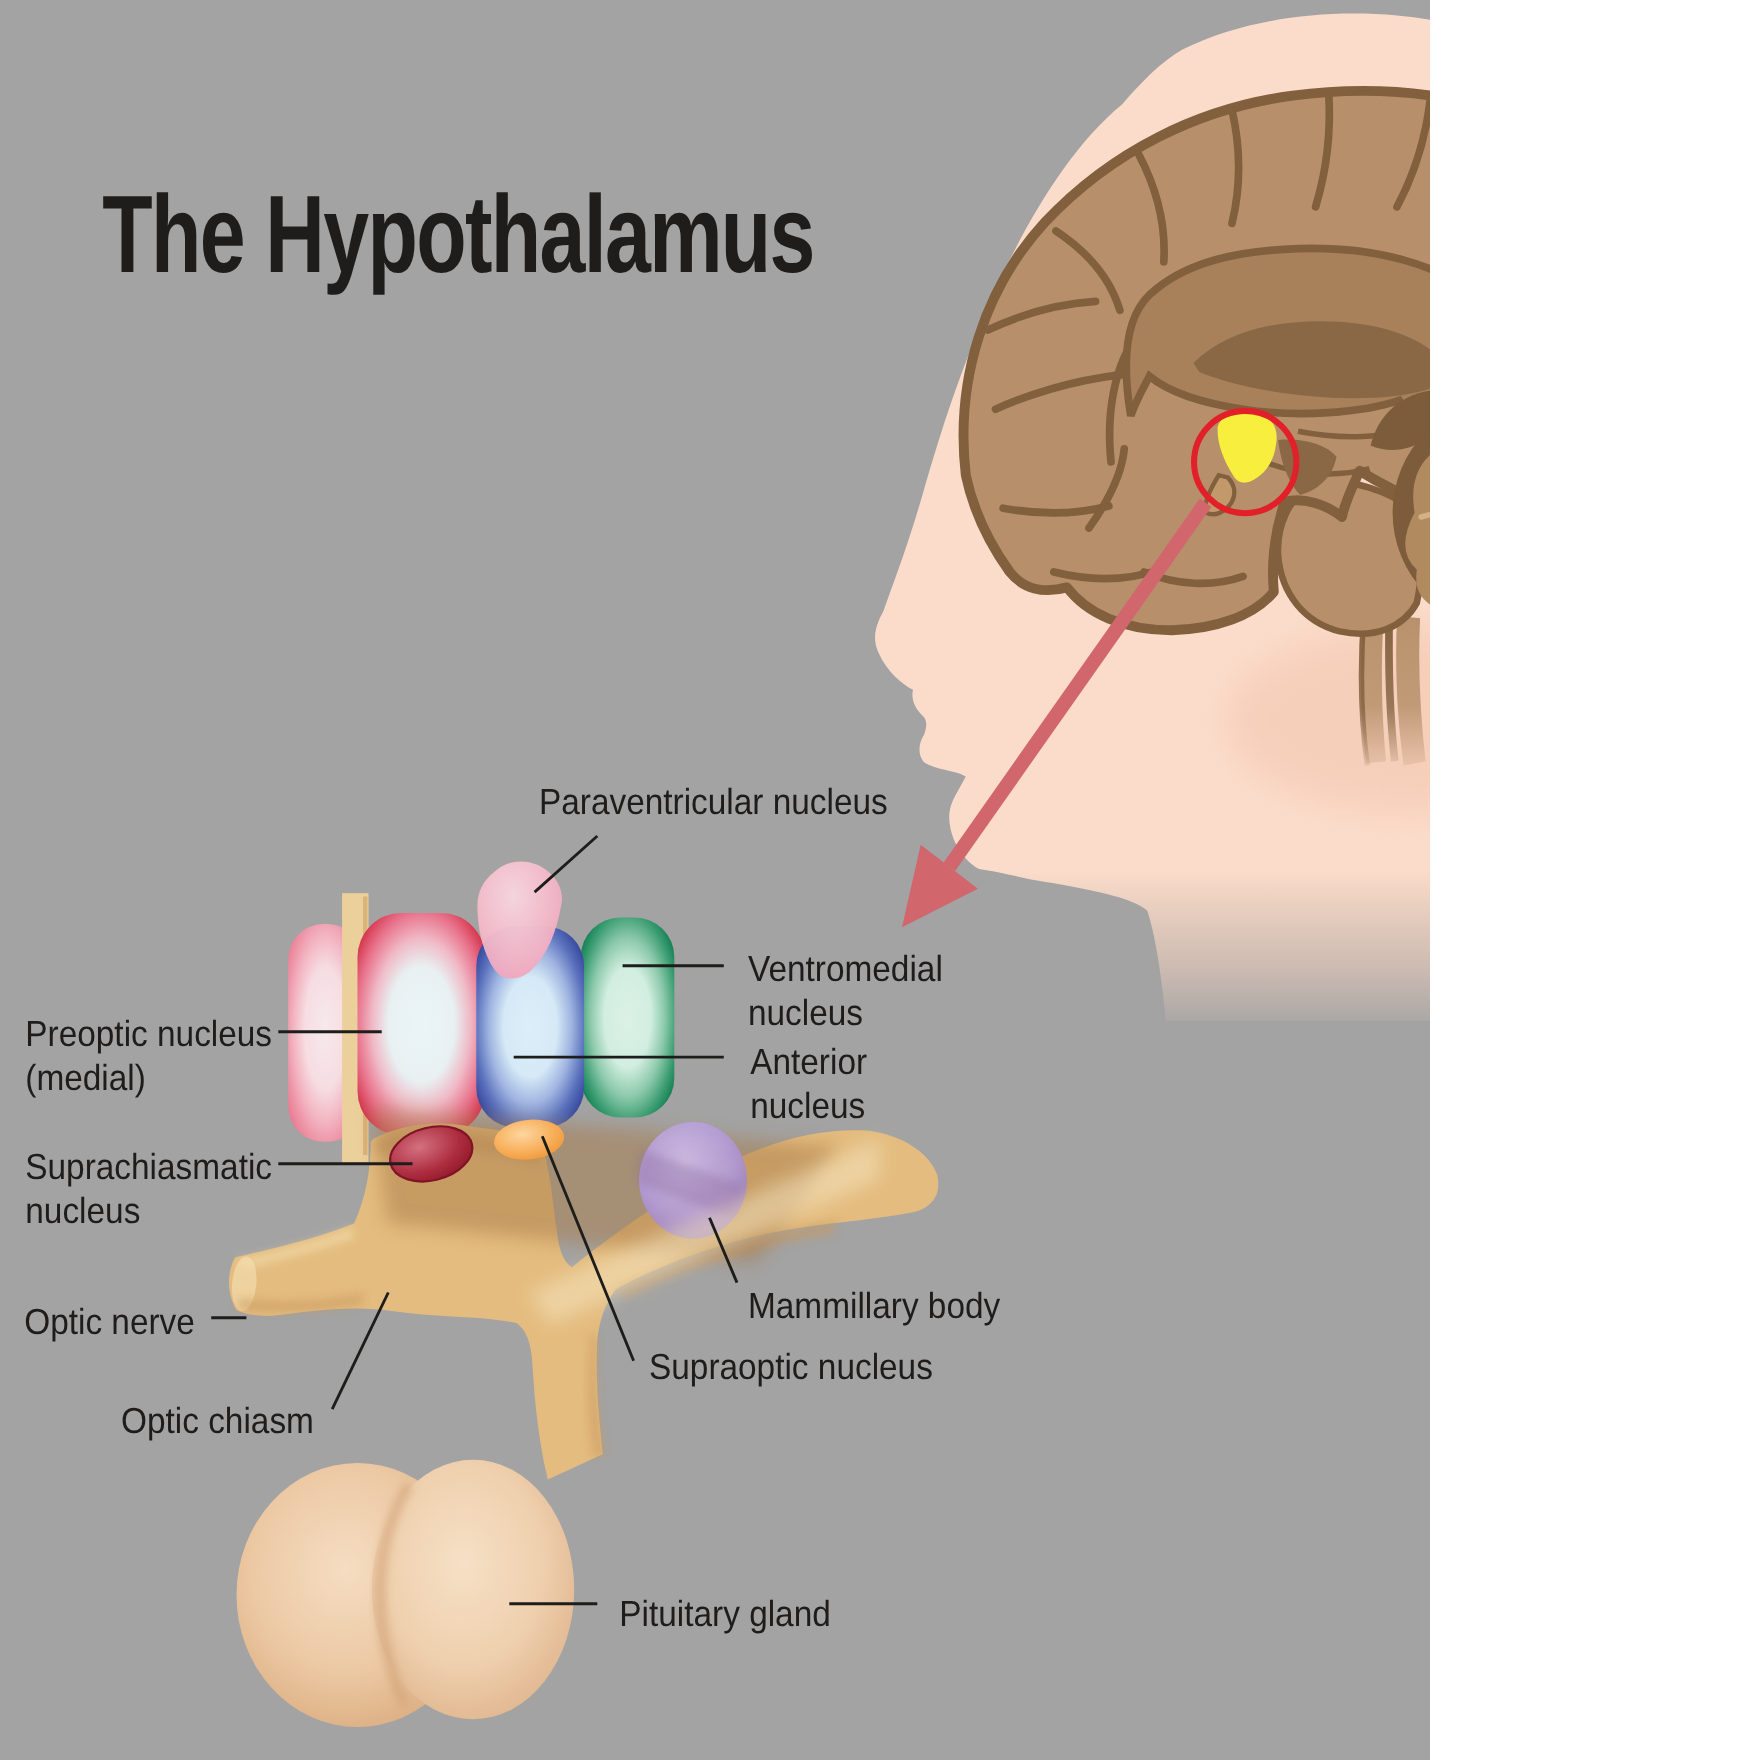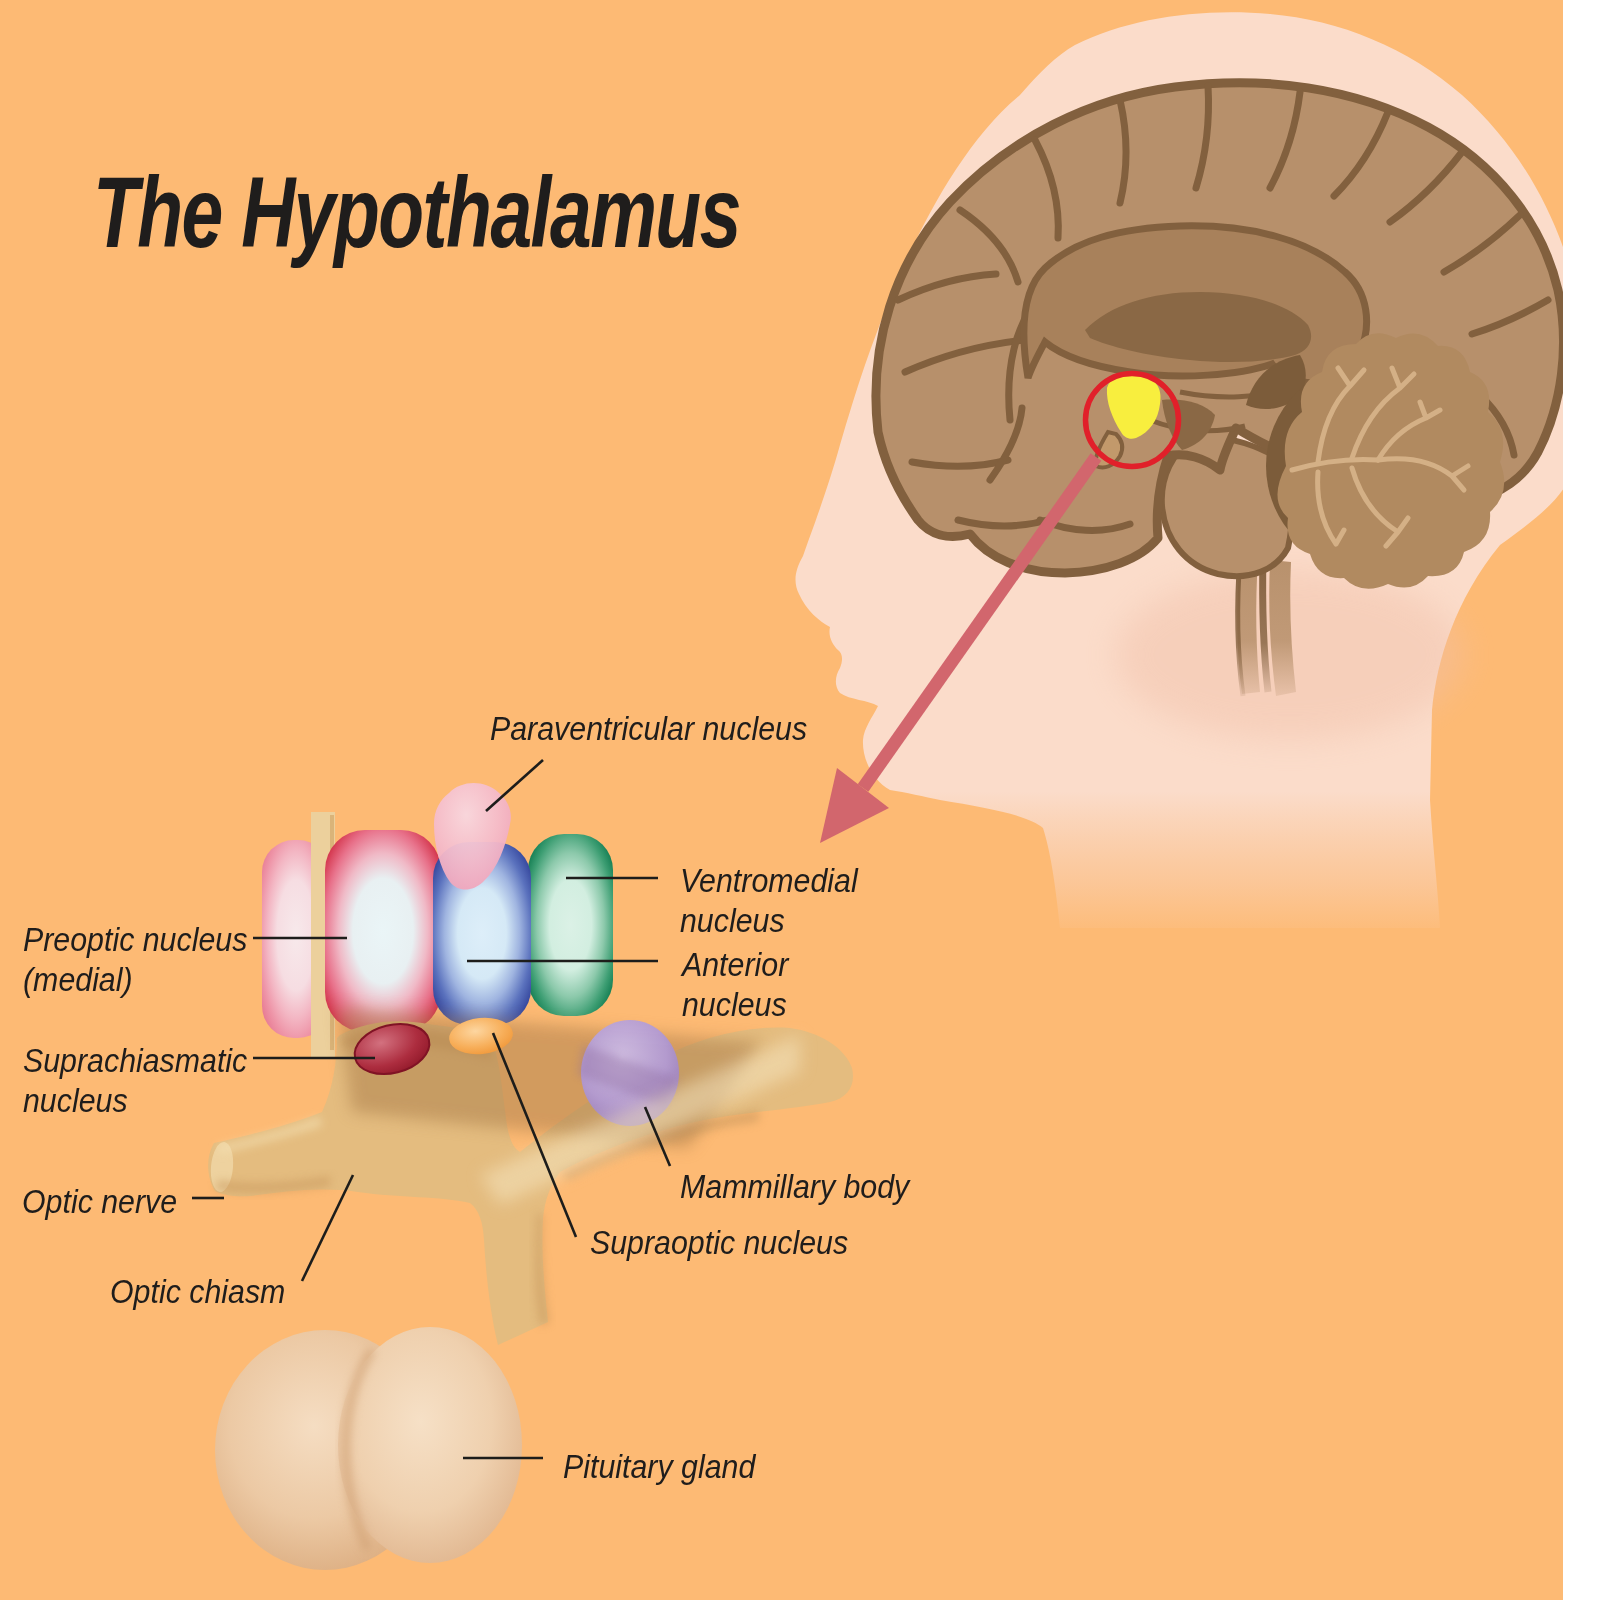--- a/index.html
+++ b/index.html
@@ -1,16 +1,16 @@
 <!DOCTYPE html>
 <html><head>
 <meta charset="utf-8">
 <style>
   html,body{margin:0;padding:0;background:#ffffff;}
-  .stage{width:1563px;height:1600px;position:relative;background:#fdba74;overflow:hidden;font-style:italic;}
+  .stage{width:1300px;height:1600px;position:relative;background:#a3a3a3;overflow:hidden;}
   svg{display:block;}
   text{font-family:"Liberation Sans", sans-serif;fill:#1f1d1c;}
   .lbl{font-size:33px;}
   .ttl{font-size:100px;font-weight:bold;letter-spacing:-2px;}
 </style>
 </head>
 <body>
 
 <div class="stage">
 <svg width="1600" height="1600" viewBox="0 0 1600 1600">

